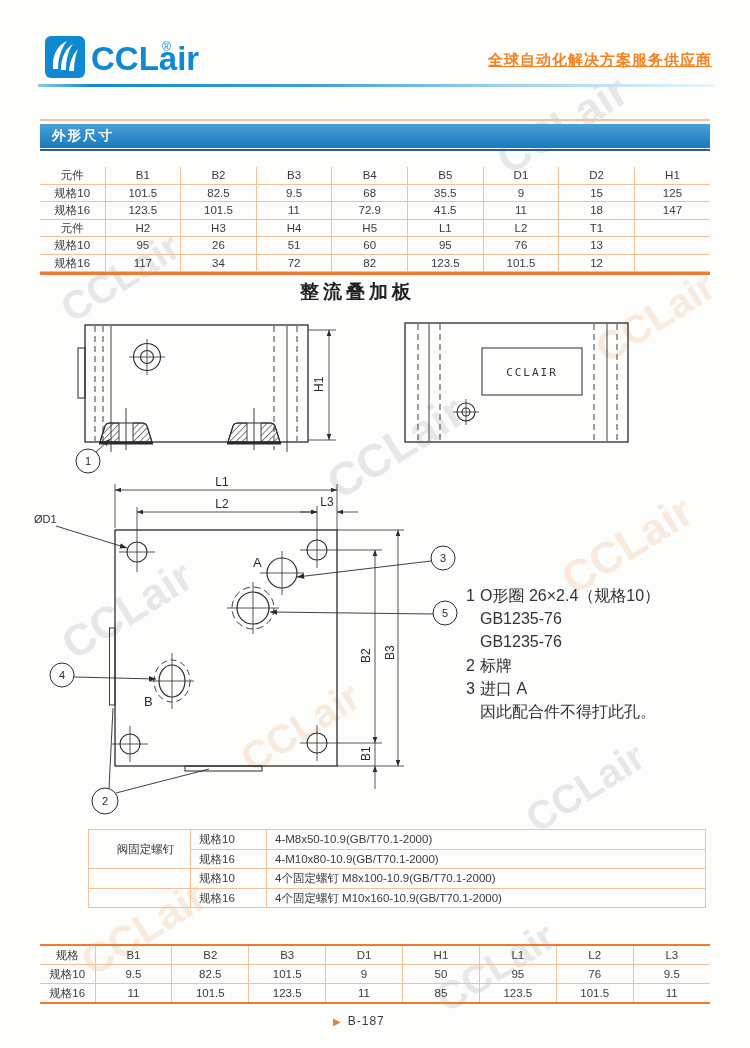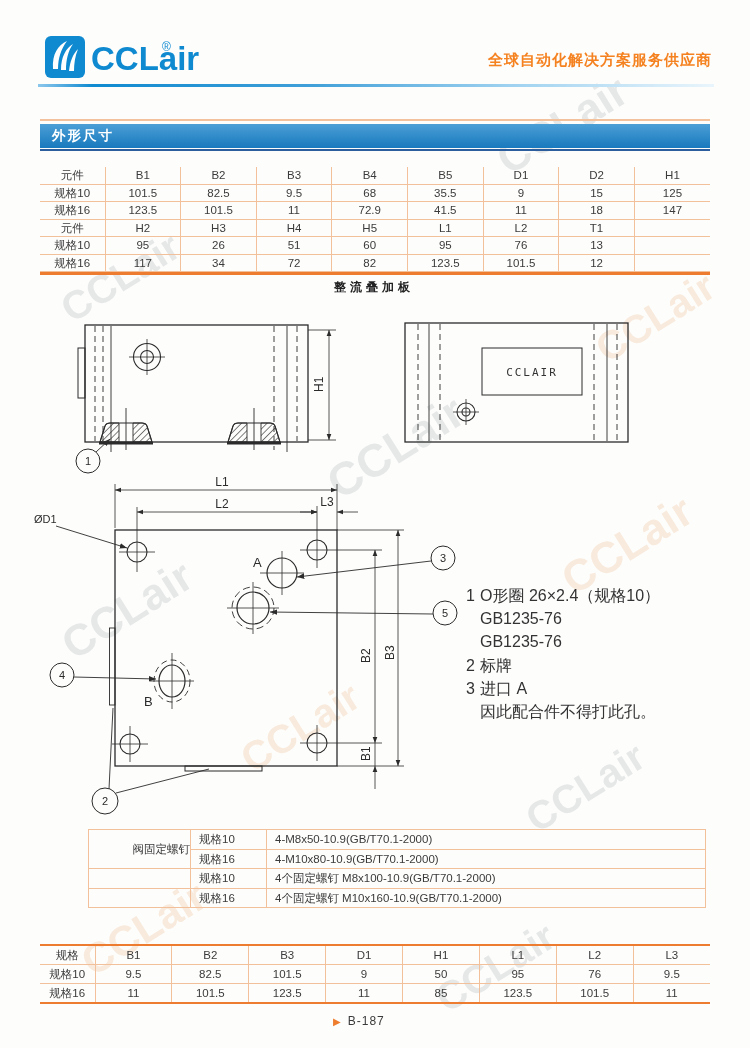--- a/index.html
+++ b/index.html
@@ -9,50 +9,50 @@
   .wm{position:absolute;font-weight:bold;transform:rotate(-32deg);pointer-events:none;
       font-family:"Liberation Sans",sans-serif;white-space:nowrap;z-index:0;}
   .wm.g{color:rgba(150,158,166,0.22);}
   .wm.t{color:rgba(238,185,135,0.28);}
   
   .hdr-logo-box{position:absolute;left:45px;top:36px;width:40px;height:42px;z-index:2;}
   .hdr-brand{position:absolute;left:91px;top:40px;font-size:33px;font-weight:bold;color:#0f8ad0;
              letter-spacing:0px;z-index:2;}
   .hdr-reg{position:absolute;left:162px;top:40px;font-size:12px;color:#0f8ad0;z-index:2;}
   .hdr-tagline{position:absolute;right:38px;top:51px;font-size:15px;font-weight:bold;color:#f58220;
-               letter-spacing:1px;z-index:2;}
+               letter-spacing:1px;z-index:2;text-decoration:underline;}
   .hdr-rule{position:absolute;left:38px;top:84px;width:676px;height:3px;z-index:2;
             background:linear-gradient(90deg,#8cc7ec 0%,#0f8ad0 8%,#3f9fd8 40%,#9fd2f0 70%,#e9f5fc 100%);}
   
   .sec1{position:absolute;left:40px;top:119px;width:670px;z-index:2;}
   .thinline{height:2px;background:#f3c19c;margin-bottom:3px;}
   .bluebar{height:24px;background:linear-gradient(180deg,#4b9fd6,#1879bd);color:#fff;
            font-size:13.5px;font-weight:bold;line-height:24px;padding-left:12px;letter-spacing:2px;}
   .navyline{height:2px;background:#2c5d9c;margin-top:1px;}
   table.dims{border-collapse:collapse;width:100%;table-layout:fixed;margin-top:16px;}
   table.dims td{border:1px solid #f2c09a;border-top:none;font-size:11.5px;color:#3b3b3b;
                 text-align:center;height:16.5px;padding:0;line-height:16.5px;overflow:hidden;}
   table.dims tr td:first-child{border-left:none;}
   table.dims tr td:last-child{border-right:none;}
   .sec1 .thick-bottom{height:3px;background:#ed7c30;}
   
-  .fig-heading{position:absolute;left:300px;top:279px;font-size:12px;font-weight:600;
-               font-family:"Liberation Serif","DejaVu Serif",serif;letter-spacing:4px;color:#222;z-index:2;margin-left:34px;}
+  .fig-heading{position:absolute;left:300px;top:279px;font-size:19px;font-weight:600;
+               font-family:"Liberation Serif","DejaVu Serif",serif;letter-spacing:4px;color:#222;z-index:2;}
   
   .drawing{position:absolute;left:0;top:300px;width:750px;height:530px;z-index:1;}
   
   .notes{position:absolute;left:466px;top:584px;width:285px;z-index:2;font-size:16px;color:#333;}
   .note-line{height:23.2px;line-height:23.2px;white-space:nowrap;}
   .note-num{display:inline-block;width:14px;}
   
   .screwwrap{position:absolute;left:88px;top:829px;width:618px;z-index:2;}
   table.screw{border-collapse:collapse;width:100%;table-layout:fixed;}
   table.screw td{border:1px solid #f2c09a;font-size:11.5px;color:#3b3b3b;height:18.5px;
                  line-height:18.5px;padding:0 0 0 8px;text-align:left;overflow:hidden;white-space:nowrap;}
-  table.screw td.lbl{text-align:right;padding-left:12px;}
+  table.screw td.lbl{text-align:center;padding-left:12px;}
   
   .btabwrap{position:absolute;left:40px;top:944px;width:670px;z-index:2;
             border-top:2.5px solid #ed7c30;border-bottom:2.5px solid #ed7c30;}
   table.btab{border-collapse:collapse;width:100%;table-layout:fixed;}
   table.btab td{border:1px solid #f2c09a;font-size:11.5px;color:#3b3b3b;text-align:center;
                 height:18px;line-height:18px;padding:0;overflow:hidden;}
   table.btab tr:first-child td{border-top:none;}
   table.btab tr:last-child td{border-bottom:none;}
   table.btab tr td:first-child{border-left:none;}
   table.btab tr td:last-child{border-right:none;}

